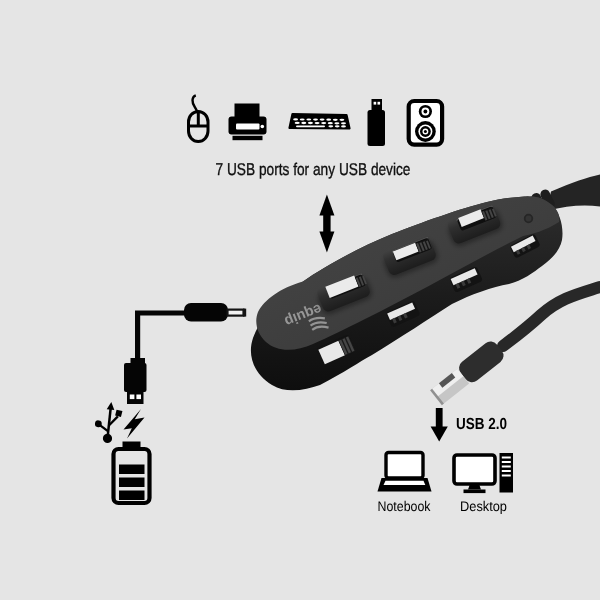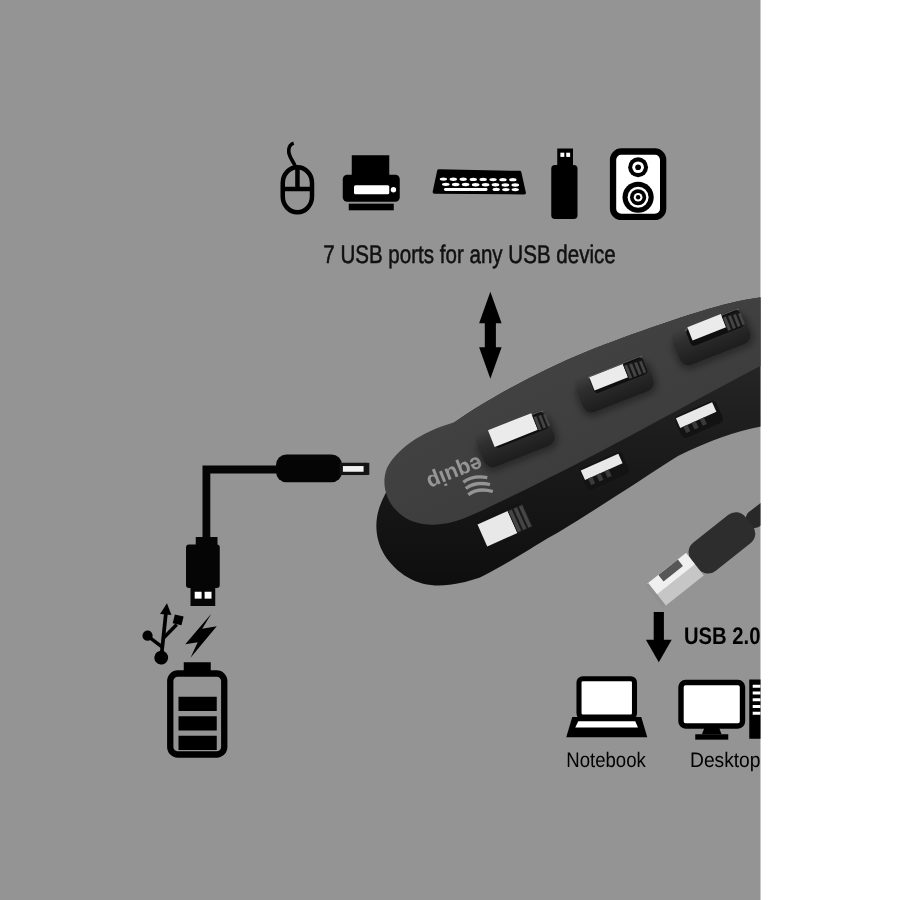--- a/index.html
+++ b/index.html
@@ -1,16 +1,16 @@
 <!DOCTYPE html>
 <html><head>
 <meta charset="utf-8">
 <style>
   html,body{margin:0;padding:0;background:#fff;}
-  #stage{position:relative;width:507px;height:600px;background:#14b8a6;overflow:hidden;filter:grayscale(1);
+  #stage{position:relative;width:600px;height:600px;background:#e5e5e5;overflow:hidden;filter:grayscale(1);
          font-family:"Liberation Sans", sans-serif;}
   svg{position:absolute;top:0;left:0;} text{text-rendering:geometricPrecision;}
 </style>
 </head>
 <body>
 <div id="stage">
 <svg width="600" height="600" viewBox="0 0 600 600">
 <defs>
   <linearGradient id="hubTop" x1="0" y1="0" x2="1" y2="1">
     <stop offset="0" stop-color="#474747"></stop>

